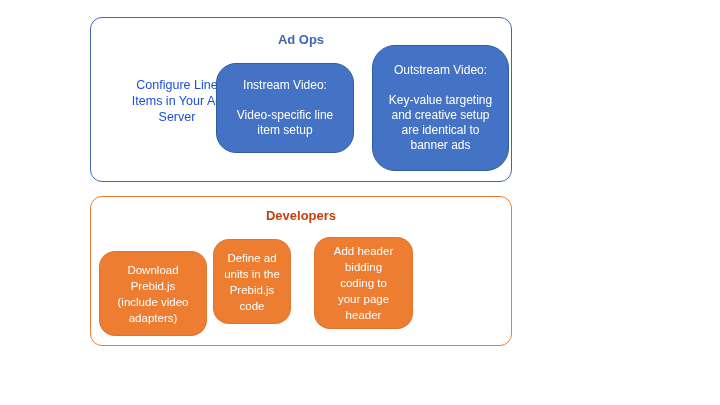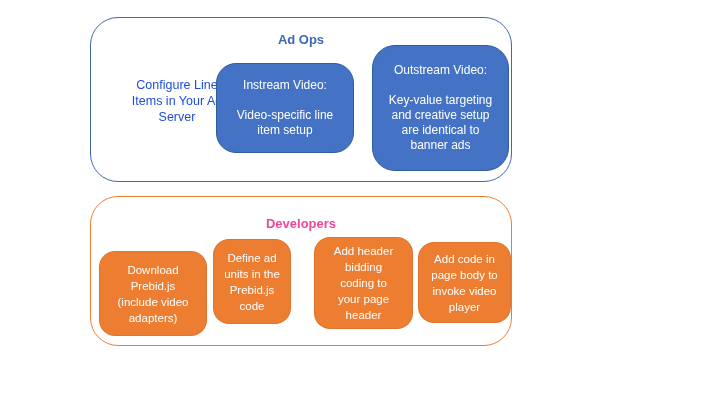--- a/index.html
+++ b/index.html
@@ -10,21 +10,21 @@
   }
   .canvas {
     position: relative;
     width: 720px;
     height: 405px;
     background: #ffffff;
     overflow: hidden;
   }
   .group {
     position: absolute;
-    border-radius: 28px;
+    border-radius: 12px;
     background: #ffffff;
     box-sizing: border-box;
   }
   .group-blue {
     left: 90px; top: 17px;
     width: 422px; height: 165px;
     border: 1.6px solid #3E69B2;
   }
   .group-orange {
     left: 90px; top: 196px;
@@ -34,21 +34,21 @@
   .group-title {
     position: absolute;
     left: 0; right: 0;
     margin: 0;
     text-align: center;
     font-size: 13px;
     font-weight: bold;
     white-space: pre-line;
   }
   .group-title.blue  { top: 14px; color: #3E69B2; }
-  .group-title.orange{ top: 11px; color: #ec4899; margin-top: 8px; }
+  .group-title.orange{ top: 11px; color: #c2410c; }
   .side-note {
     position: absolute;
     left: 20px; top: 59px;
     width: 132px;
     text-align: center;
     color: #1d4ed8;
     font-size: 12.5px;
     line-height: 16px;
     white-space: pre-line;
   }
@@ -113,19 +113,15 @@
 adapters)</div>
     <div class="box orange-box dev2">Define ad
 units in the
 Prebid.js
 code</div>
     <div class="box orange-box dev3">Add header
 bidding
 coding to
 your page
 header</div>
-    <div class="box orange-box dev4">Add code in
-page body to
-invoke video
-player</div>
   </section>
 
 </div>
 
 </body></html>

